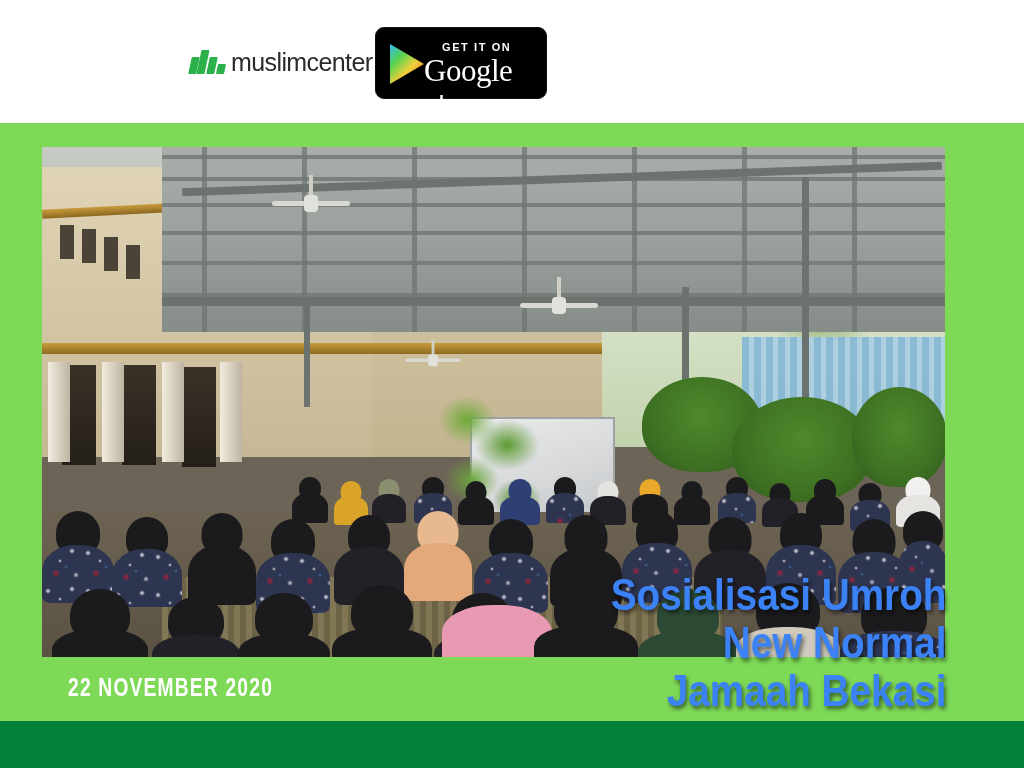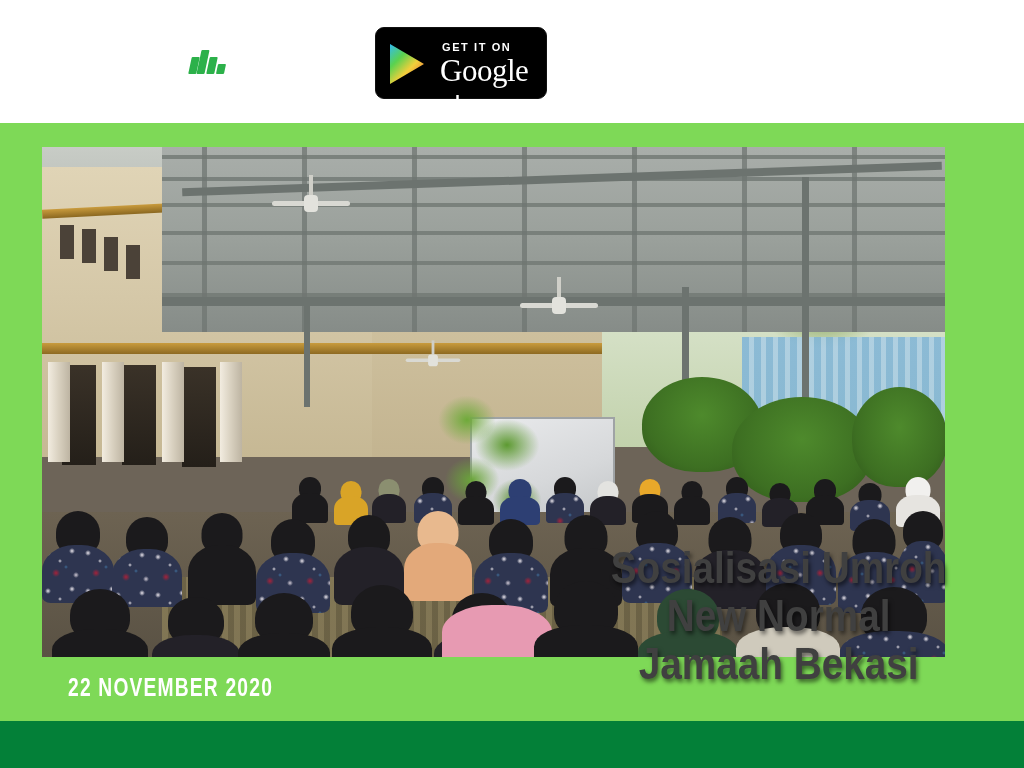--- a/index.html
+++ b/index.html
@@ -87,21 +87,21 @@
     border-left:34px solid transparent;
     background:linear-gradient(135deg,#32bbf0 0%,#5ad24f 32%,#f2cf3b 60%,#e8503a 100%);
     clip-path:polygon(0 0,100% 50%,0 100%);
     width:34px;height:40px;border:none;
   }
   .gplay .getiton{
     position:absolute;left:66px;top:13px;color:#ffffff;
     font-size:11px;font-weight:bold;letter-spacing:1.6px;
   }
   .gplay .gp-name{
-    position:absolute;left:64px;top:26px;color:#ffffff;
+    position:absolute;left:48px;top:26px;color:#ffffff;
     font-size:31px;line-height:34px;letter-spacing:-0.5px;
     font-family:"Liberation Serif","DejaVu Serif",serif;
   }
   .gplay .gp-name em{font-style:normal;font-family:"Liberation Sans",sans-serif;font-size:27px;}
 
   .brand-title{
     position:absolute;left:600px;top:22px;width:424px;text-align:center;
     color:#3e3e3e;line-height:46px;
   }
   .brand-title .l1,.brand-title .l2{
@@ -262,22 +262,22 @@
       radial-gradient(circle 4px at 14px 28px,#a4223a 0%,transparent 100%),
       radial-gradient(circle 3px at 34px 30px,#cfc9d4 0%,transparent 100%),
       radial-gradient(circle 2px at 24px 22px,#3f6a96 0%,transparent 100%);
     background-size:40px 38px;
   }
   .blk{background:#1b1a1c;}
   .blk2{background:#232128;}
 
   
   .overlay-title{
-    position:absolute;right:78px;top:544px;text-align:center;
-    color:#404040;z-index:40;
+    position:absolute;right:78px;top:571px;text-align:right;
+    color:#3b82f6;z-index:40;
   }
   .overlay-title .tl{
     font-size:44px;font-weight:bold;line-height:48px;white-space:nowrap;
     transform:scaleX(0.88);transform-origin:right center;
     text-shadow:2px 3px 5px rgba(0,0,0,0.55);
   }
   .overlay-title .tl3{position:relative;}
 </style>
 </head>
 <body>
@@ -287,20 +287,21 @@
   <div class="header">
 
 
     <div class="mc-logo">
       <div class="mc-mark">
         <i class="b1"></i>
           <i class="b2"></i>
           <i class="b3"></i>
           <i class="b4"></i>
       </div>
+      <div class="mc-text">muslimcenter</div>
     </div>
 
     <div class="gplay">
       <div class="tri2"></div>
       <div class="getiton">GET IT ON</div>
       <div class="gp-name">
         <span>Google</span>
         <em>play</em>
       </div>
     </div>

